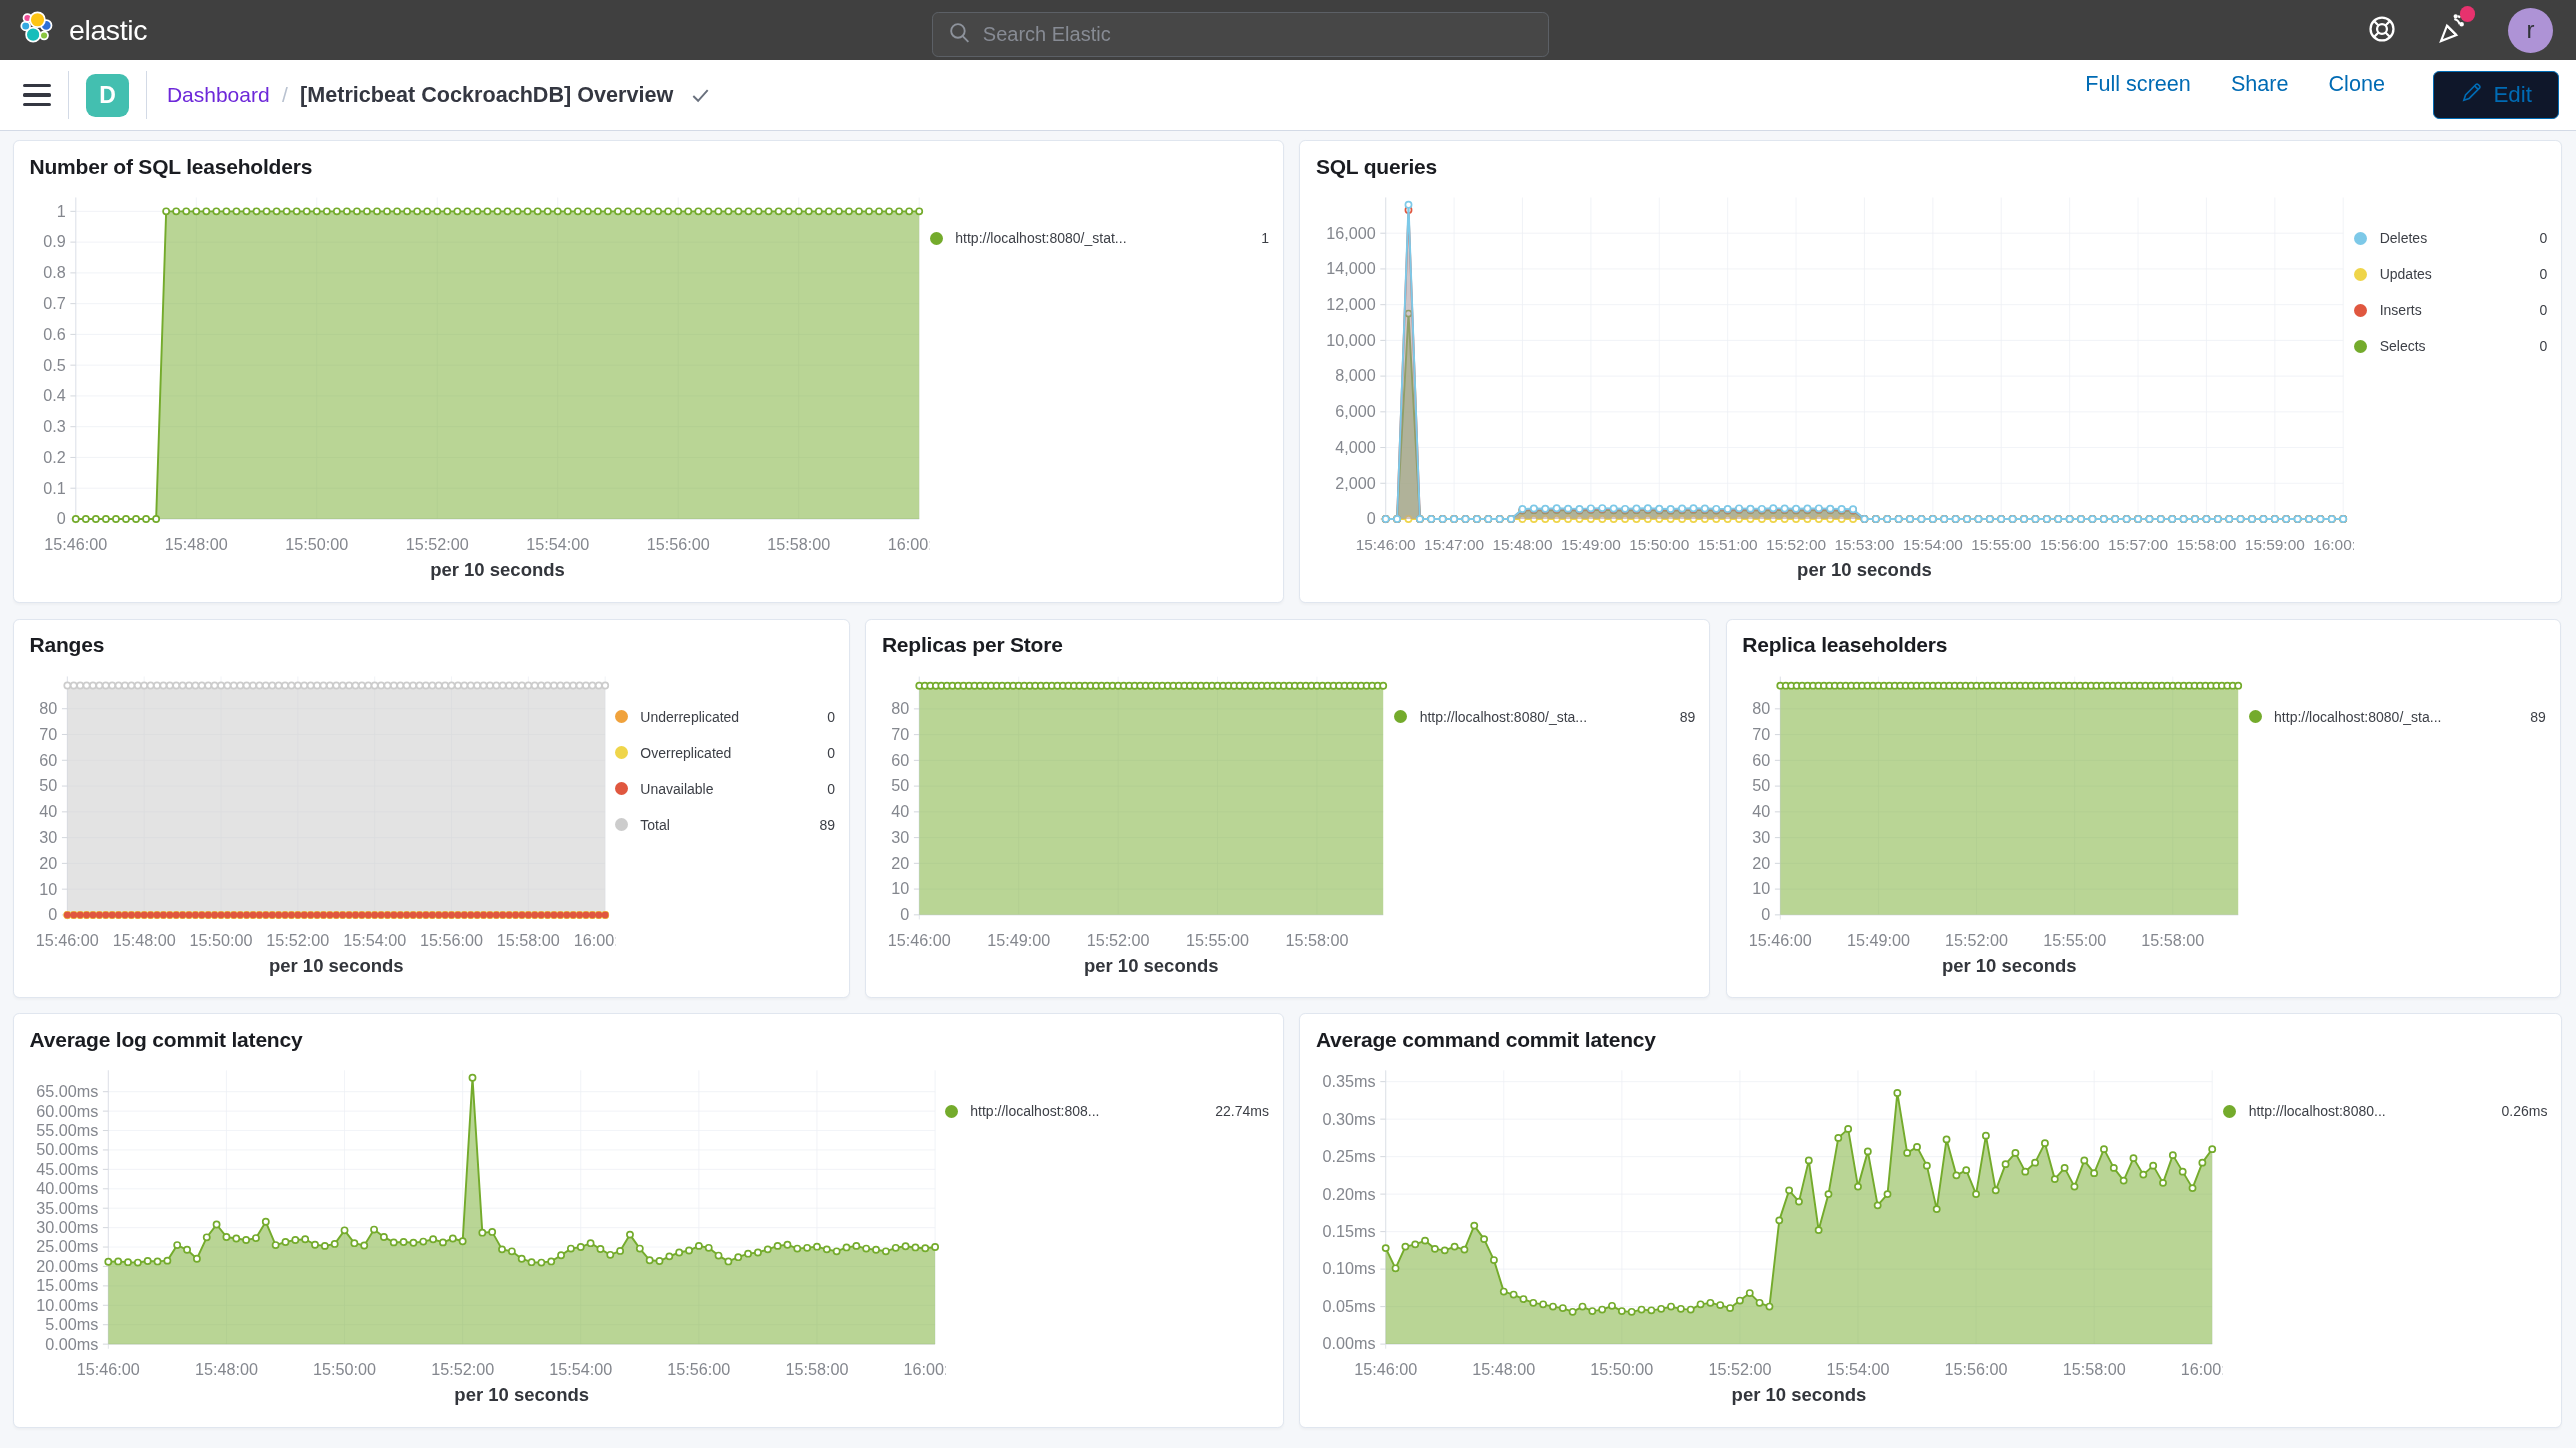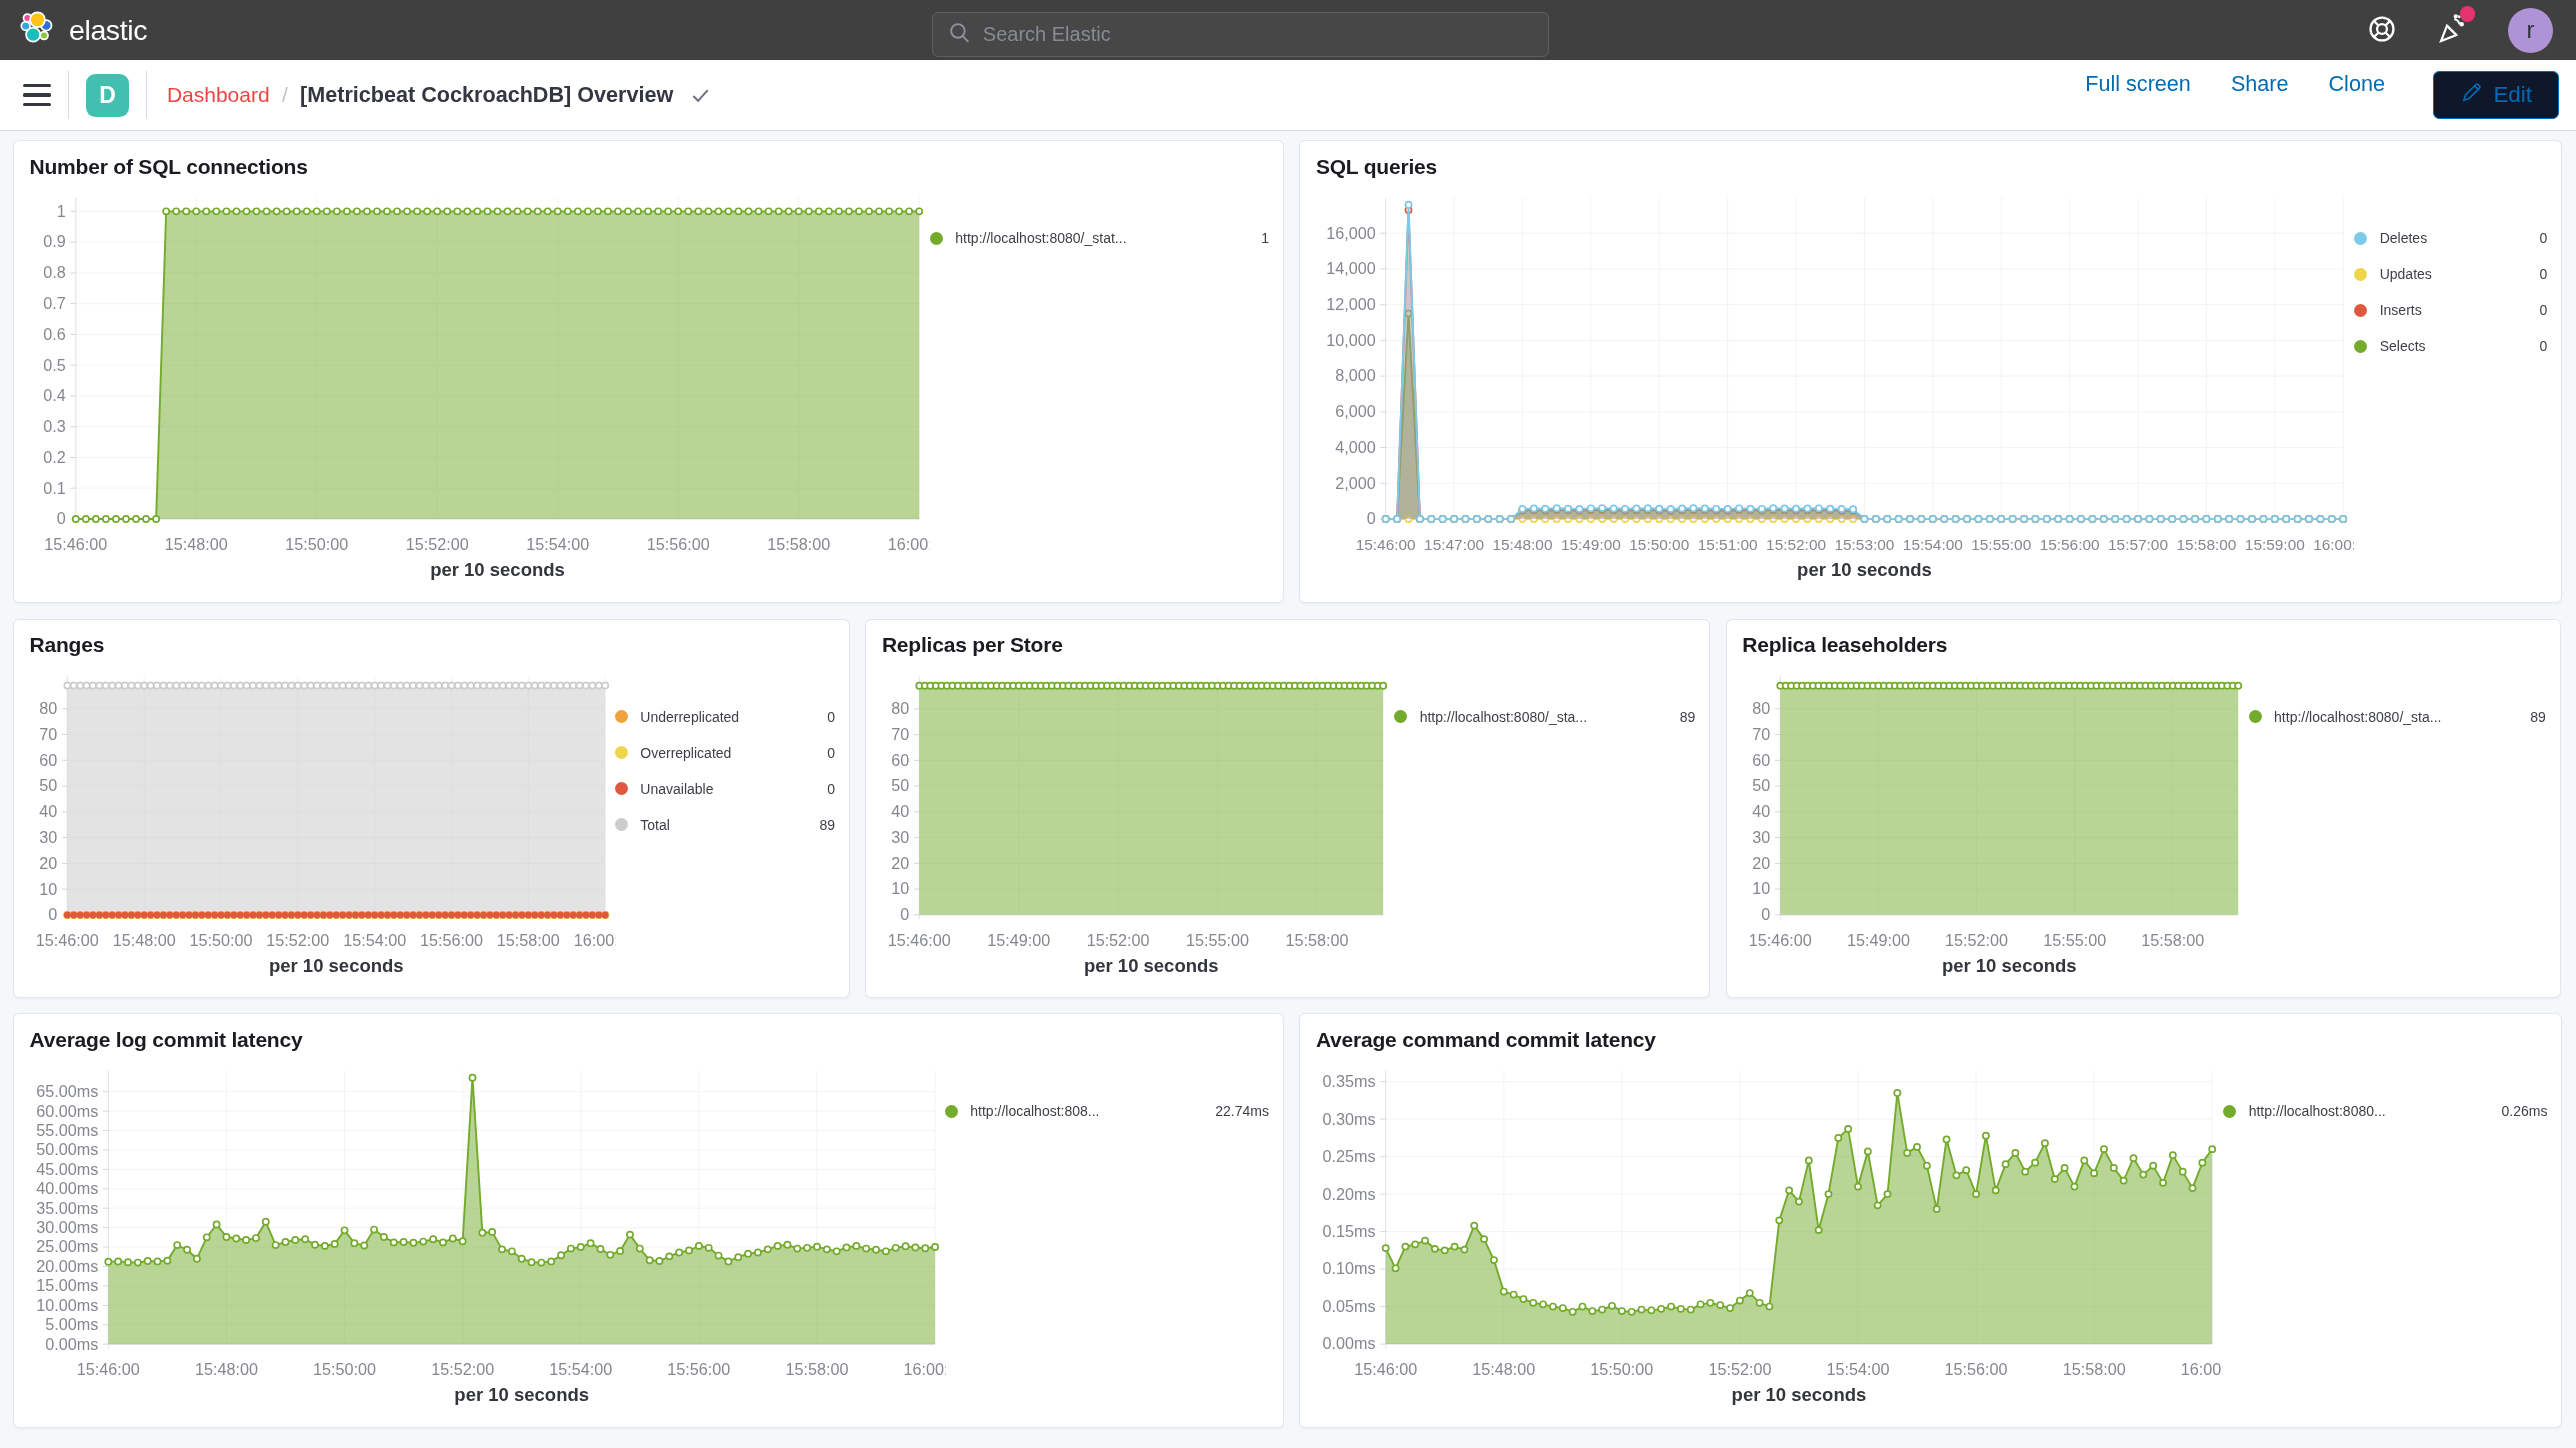--- a/index.html
+++ b/index.html
@@ -25,21 +25,21 @@
 
   
   .navbar { height:71px; background:#fff; border-bottom:0.8px solid #D3DAE6;
     display:flex; align-items:center; padding:0 17px; }
   .hamburger { width:28px; display:flex; flex-direction:column; gap:6.2px; cursor:pointer; margin-left:6.2px; }
   .hamburger span { height:3.5px; background:#343741; border-radius:1.5px; }
   .vdiv { width:0.8px; height:48px; background:#D3DAE6; margin:0 17px; }
   .space-badge { width:43px; height:43px; border-radius:9.3px; background:#43BFB0; color:#fff;
     font-size:23px; font-weight:700; display:flex; align-items:center; justify-content:center; cursor:pointer; }
   .breadcrumb { display:flex; align-items:center; gap:12.3px; margin-left:3.1px; }
-  .crumb-root { color:#ef4444; font-size:21px; cursor:pointer; }
+  .crumb-root { color:#6d28d9; font-size:21px; cursor:pointer; }
   .crumb-sep { color:#B9C2D0; font-size:21px; }
   .crumb-title { color:#343741; font-size:21.6px; font-weight:600; }
   .crumb-check { margin-left:3.1px; display:flex; align-items:center; }
   .nav-actions { margin-left:auto; display:flex; align-items:flex-start; gap:40px; }
   .nav-link { color:#006BB4; font-size:21.6px; font-weight:500; cursor:pointer; white-space:nowrap; }
   .edit-btn { display:flex; align-items:center; gap:10.8px; border:1.5px solid #006BB4; border-radius:6.2px;
     height:48px; padding:0 26px; color:#006BB4; font-size:22.4px; font-weight:500;
     background:#0f172a; cursor:pointer; margin-left:7.7px; }
 
   
@@ -151,21 +151,21 @@
       </span>
       <span>Edit</span>
     </button>
   </div>
 </div>
 
 <div class="content">
 
   <div class="prow prow1">
     <div class="panel w1">
-      <div class="panel-title">Number of SQL connections</div>
+      <div class="panel-title">Number of SQL leaseholders</div>
       <div class="panel-body">
         <div class="chart"><svg width="902" height="402" viewBox="0 0 1170 521">
               <line x1="62" y1="16" x2="62" y2="433" stroke="#EDF0F4" stroke-width="1"></line>
               <line x1="218.28571428571428" y1="16" x2="218.28571428571428" y2="433" stroke="#EDF0F4" stroke-width="1"></line>
               <line x1="374.57142857142856" y1="16" x2="374.57142857142856" y2="433" stroke="#EDF0F4" stroke-width="1"></line>
               <line x1="530.8571428571429" y1="16" x2="530.8571428571429" y2="433" stroke="#EDF0F4" stroke-width="1"></line>
               <line x1="687.1428571428571" y1="16" x2="687.1428571428571" y2="433" stroke="#EDF0F4" stroke-width="1"></line>
               <line x1="843.4285714285714" y1="16" x2="843.4285714285714" y2="433" stroke="#EDF0F4" stroke-width="1"></line>
               <line x1="999.7142857142857" y1="16" x2="999.7142857142857" y2="433" stroke="#EDF0F4" stroke-width="1"></line>
               <line x1="1156" y1="16" x2="1156" y2="433" stroke="#EDF0F4" stroke-width="1"></line>

